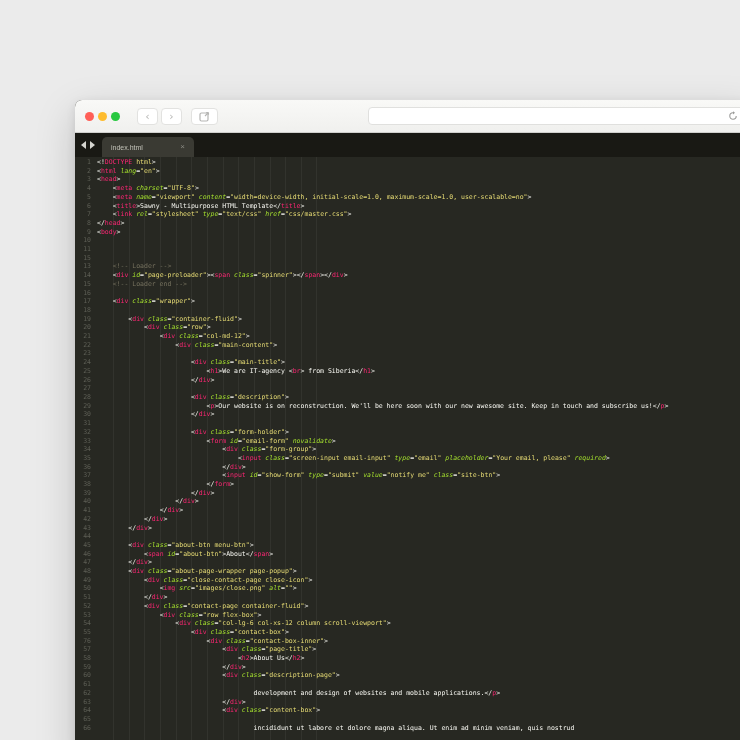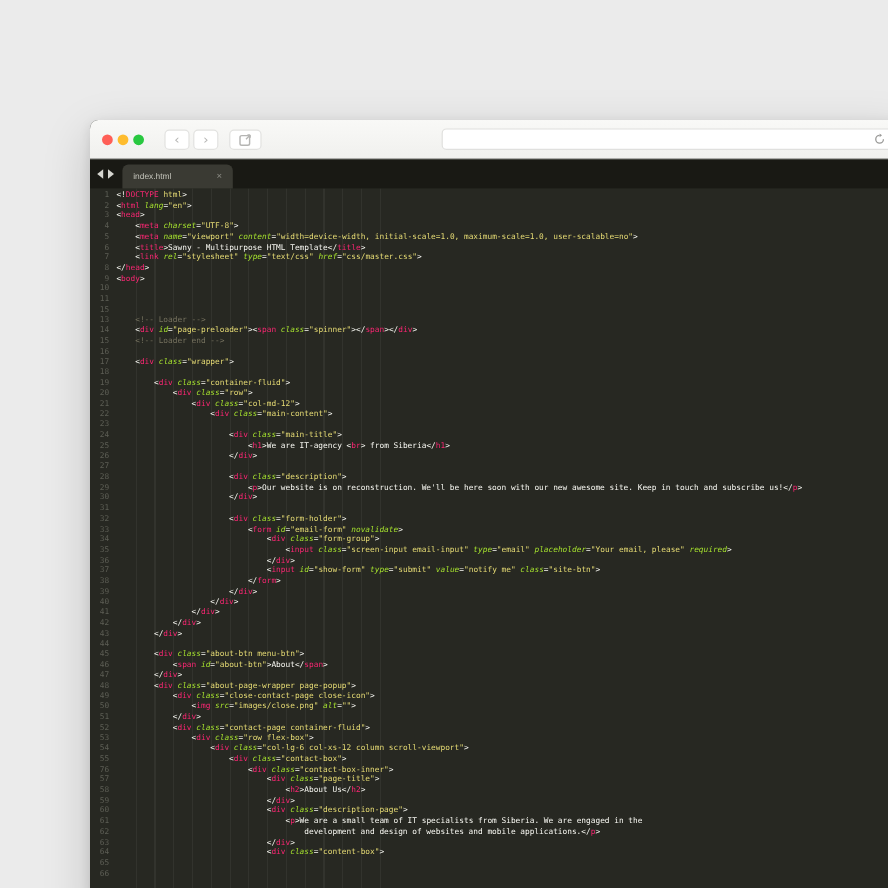--- a/index.html
+++ b/index.html
@@ -176,23 +176,23 @@
           <div class="row"><span class="ln">51</span><span class="lt">            <span class="tok-p">&lt;/</span><span class="tok-t">div</span><span class="tok-p">&gt;</span></span></div>
           <div class="row"><span class="ln">52</span><span class="lt">            <span class="tok-p">&lt;</span><span class="tok-t">div</span><span class="tok-a"> class</span><span class="tok-p">=</span><span class="tok-s">"contact-page container-fluid"</span><span class="tok-p">&gt;</span></span></div>
           <div class="row"><span class="ln">53</span><span class="lt">                <span class="tok-p">&lt;</span><span class="tok-t">div</span><span class="tok-a"> class</span><span class="tok-p">=</span><span class="tok-s">"row flex-box"</span><span class="tok-p">&gt;</span></span></div>
           <div class="row"><span class="ln">54</span><span class="lt">                    <span class="tok-p">&lt;</span><span class="tok-t">div</span><span class="tok-a"> class</span><span class="tok-p">=</span><span class="tok-s">"col-lg-6 col-xs-12 column scroll-viewport"</span><span class="tok-p">&gt;</span></span></div>
           <div class="row"><span class="ln">55</span><span class="lt">                        <span class="tok-p">&lt;</span><span class="tok-t">div</span><span class="tok-a"> class</span><span class="tok-p">=</span><span class="tok-s">"contact-box"</span><span class="tok-p">&gt;</span></span></div>
           <div class="row"><span class="ln">76</span><span class="lt">                            <span class="tok-p">&lt;</span><span class="tok-t">div</span><span class="tok-a"> class</span><span class="tok-p">=</span><span class="tok-s">"contact-box-inner"</span><span class="tok-p">&gt;</span></span></div>
           <div class="row"><span class="ln">57</span><span class="lt">                                <span class="tok-p">&lt;</span><span class="tok-t">div</span><span class="tok-a"> class</span><span class="tok-p">=</span><span class="tok-s">"page-title"</span><span class="tok-p">&gt;</span></span></div>
           <div class="row"><span class="ln">58</span><span class="lt">                                    <span class="tok-p">&lt;</span><span class="tok-t">h2</span><span class="tok-p">&gt;</span><span class="tok-x">About Us</span><span class="tok-p">&lt;/</span><span class="tok-t">h2</span><span class="tok-p">&gt;</span></span></div>
           <div class="row"><span class="ln">59</span><span class="lt">                                <span class="tok-p">&lt;/</span><span class="tok-t">div</span><span class="tok-p">&gt;</span></span></div>
           <div class="row"><span class="ln">60</span><span class="lt">                                <span class="tok-p">&lt;</span><span class="tok-t">div</span><span class="tok-a"> class</span><span class="tok-p">=</span><span class="tok-s">"description-page"</span><span class="tok-p">&gt;</span></span></div>
-          <div class="row"><span class="ln">61</span><span class="lt">                                    <span class="tok-p">&lt;</span><span class="tok-t">p</span><span class="tok-p">&gt;</span><span class="tok-x">We are a small team of IT specialists from Siberia. We are engaged in the</span></span></div>
+          <div class="row"><span class="ln">61</span></div>
           <div class="row"><span class="ln">62</span><span class="lt">                                        <span class="tok-x">development and design of websites and mobile applications.</span><span class="tok-p">&lt;/</span><span class="tok-t">p</span><span class="tok-p">&gt;</span></span></div>
           <div class="row"><span class="ln">63</span><span class="lt">                                <span class="tok-p">&lt;/</span><span class="tok-t">div</span><span class="tok-p">&gt;</span></span></div>
           <div class="row"><span class="ln">64</span><span class="lt">                                <span class="tok-p">&lt;</span><span class="tok-t">div</span><span class="tok-a"> class</span><span class="tok-p">=</span><span class="tok-s">"content-box"</span><span class="tok-p">&gt;</span></span></div>
           <div class="row"><span class="ln">65</span></div>
-          <div class="row"><span class="ln">66</span></div>
+          <div class="row"><span class="ln">66</span><span class="lt">                                        <span class="tok-x">incididunt ut labore et dolore magna aliqua. Ut enim ad minim veniam, quis nostrud</span></span></div>
         </div>
     </div>
   </div>
 
 </div>
 
 </body></html>

